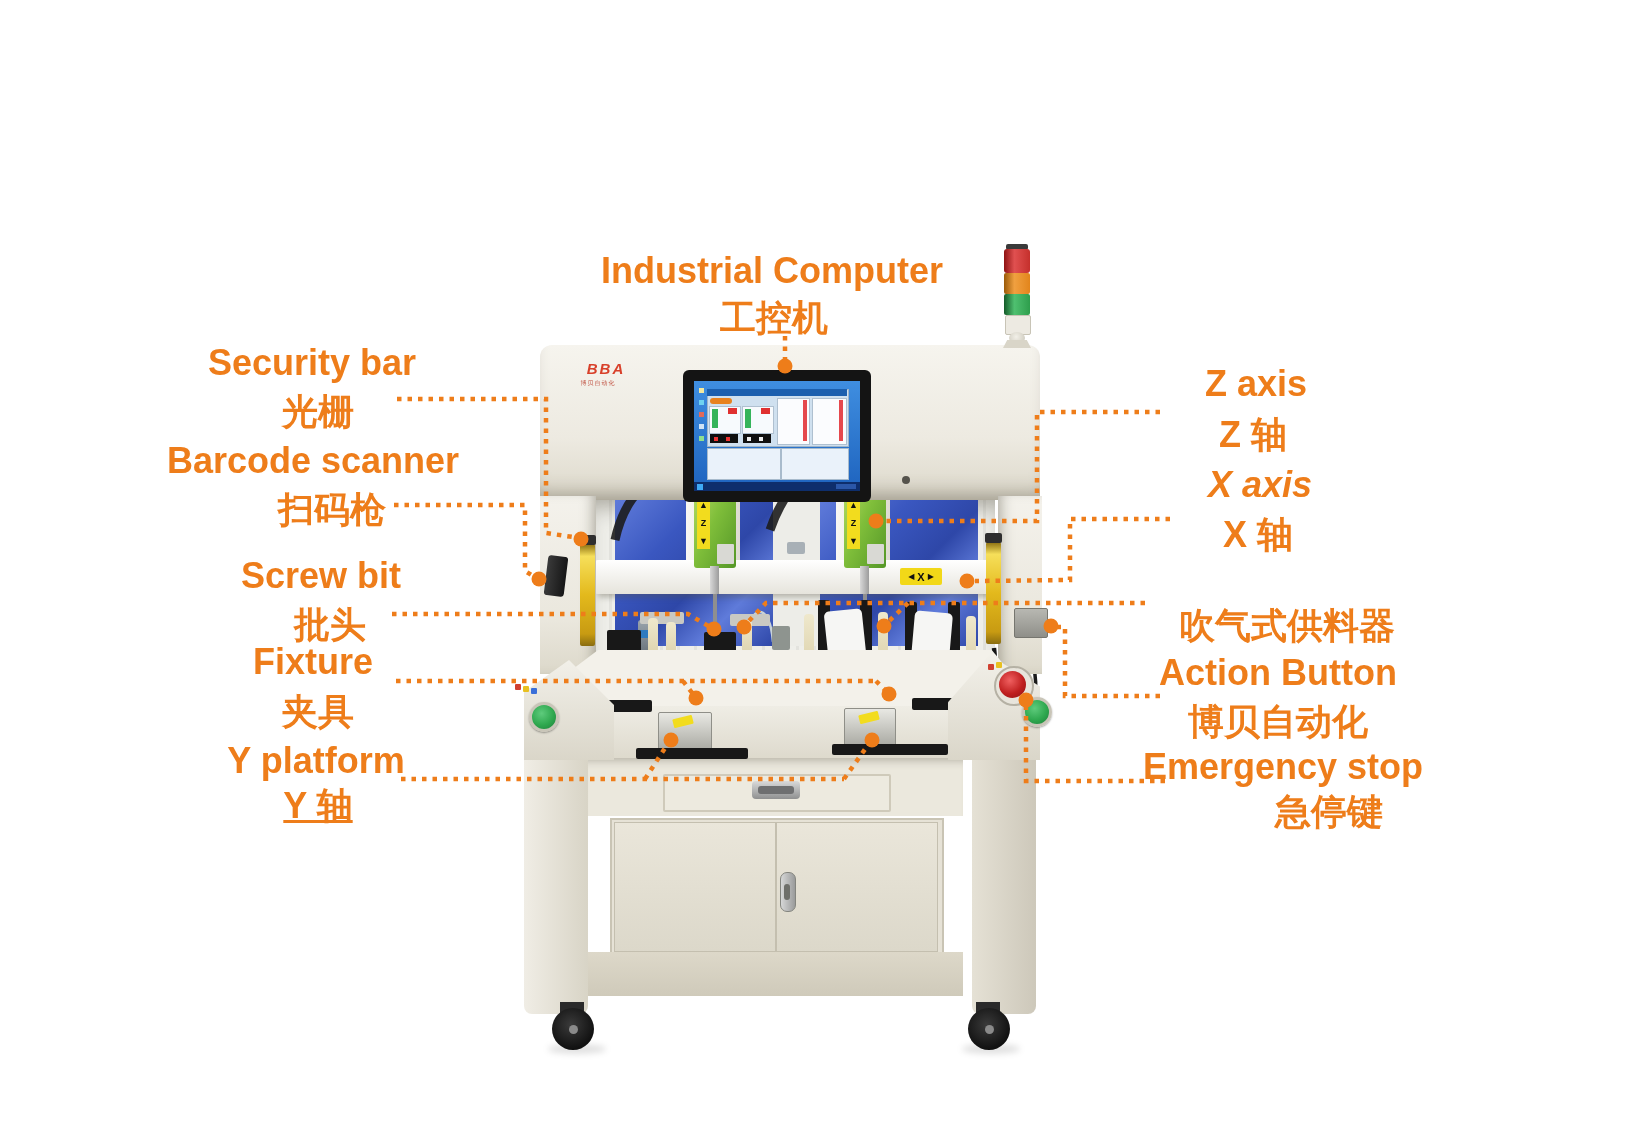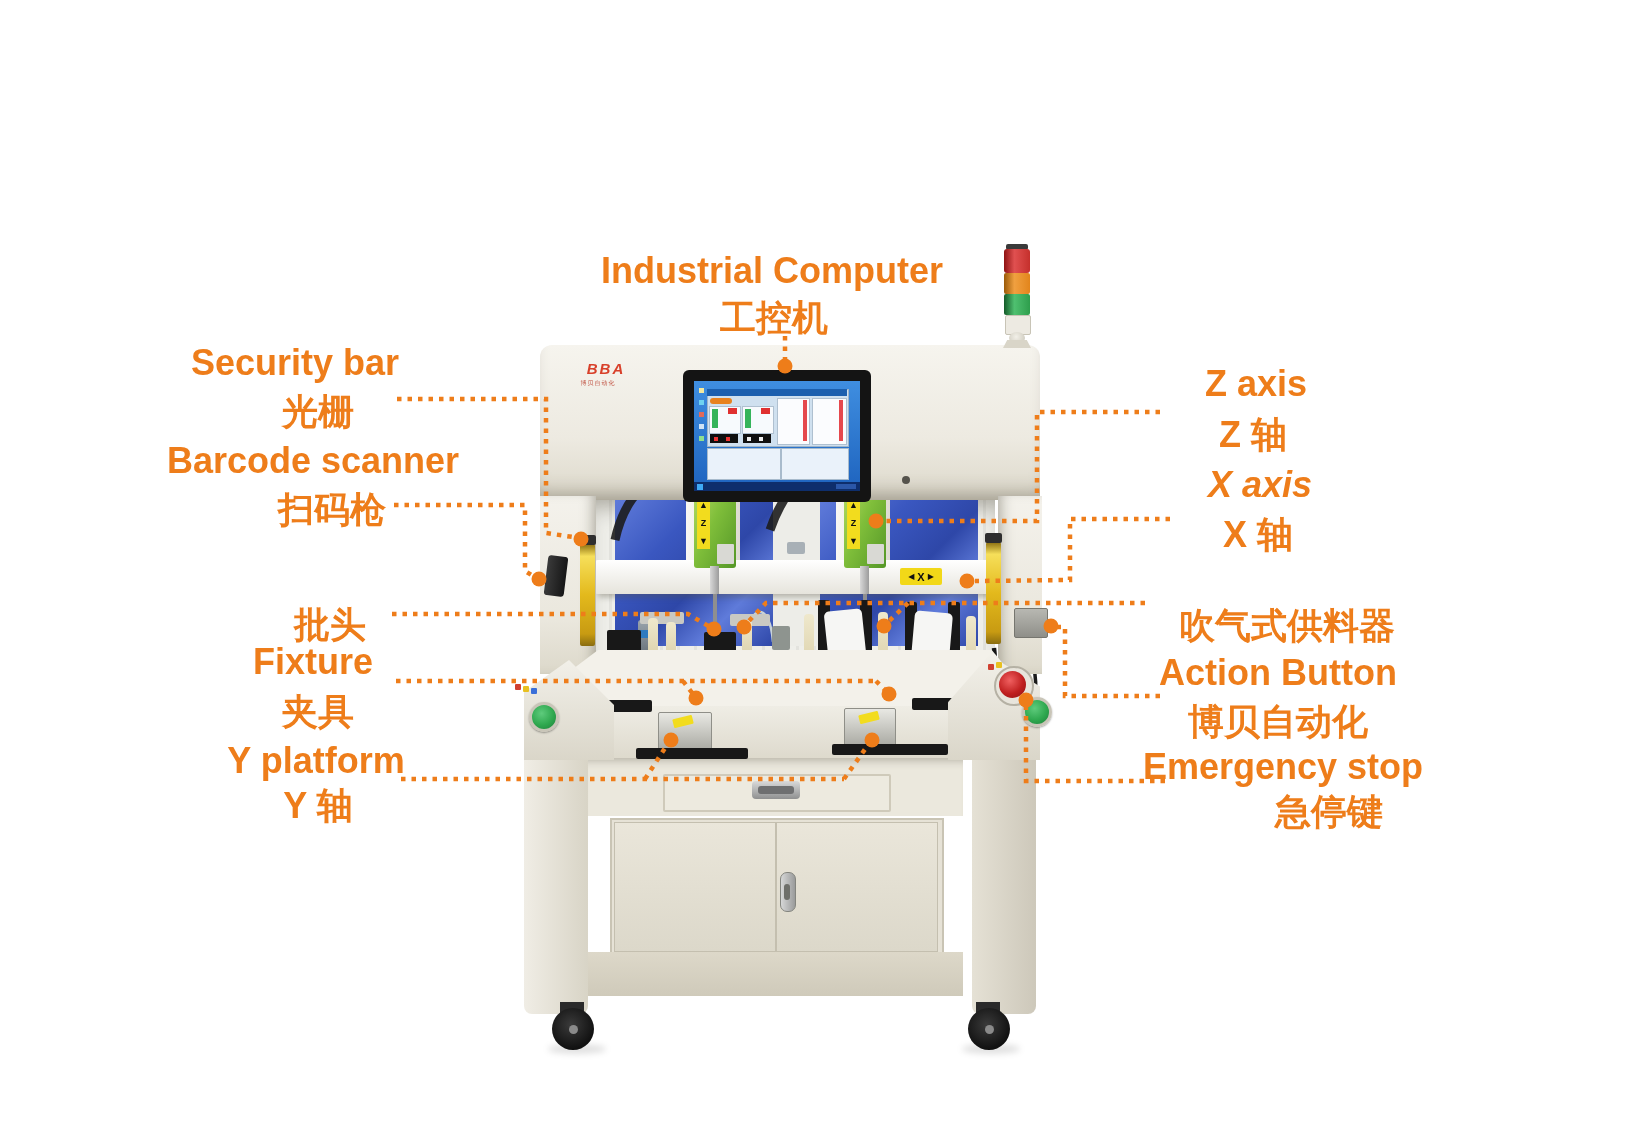--- a/index.html
+++ b/index.html
@@ -264,29 +264,30 @@
       <circle cx="744" cy="627" r="7.5"></circle>
       <circle cx="884" cy="626" r="7.5"></circle>
       <circle cx="1051" cy="626" r="7.5"></circle>
       <circle cx="1026" cy="700" r="7.5"></circle>
     </g>
   </svg>
 
   <div class="callout" style="left:772px;top:247px;">Industrial Computer</div>
   <div class="callout" style="left:774px;top:294px;">工控机</div>
 
-  <div class="callout" style="left:295px;top:339px;">Security bar</div>
+  <div class="callout" style="left:312px;top:339px;">Security bar</div>
   <div class="callout" style="left:318px;top:388px;">光栅</div>
   <div class="callout" style="left:313px;top:437px;">Barcode scanner</div>
   <div class="callout" style="left:332px;top:486px;">扫码枪</div>
+  <div class="callout" style="left:321px;top:552px;">Screw bit</div>
   <div class="callout" style="left:330px;top:601px;">批头</div>
   <div class="callout" style="left:313px;top:638px;">Fixture</div>
   <div class="callout" style="left:318px;top:688px;">夹具</div>
   <div class="callout" style="left:316px;top:737px;">Y platform</div>
-  <div class="callout" style="left:318px;top:782px;">Y 轴</div>
+  <div class="callout" style="left:318px;top:782px;text-decoration:underline;">Y 轴</div>
 
   <div class="callout" style="left:1256px;top:360px;">Z axis</div>
   <div class="callout" style="left:1253px;top:411px;">Z 轴</div>
   <div class="callout" style="left:1260px;top:461px;font-style:italic;">X axis</div>
   <div class="callout" style="left:1258px;top:511px;">X 轴</div>
   <div class="callout" style="left:1287px;top:602px;">吹气式供料器</div>
   <div class="callout" style="left:1278px;top:649px;">Action Button</div>
   <div class="callout" style="left:1278px;top:698px;">博贝自动化</div>
   <div class="callout" style="left:1283px;top:743px;">Emergency stop</div>
   <div class="callout" style="left:1329px;top:788px;">急停键</div>

